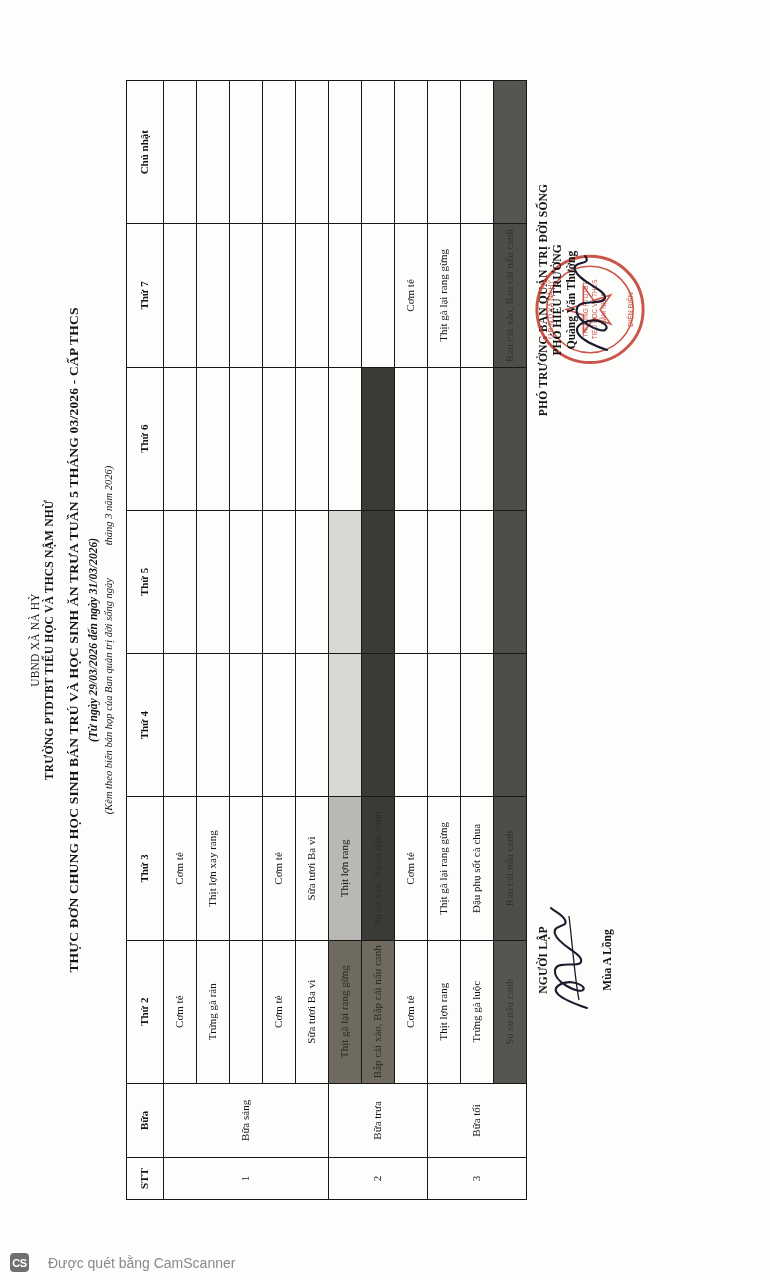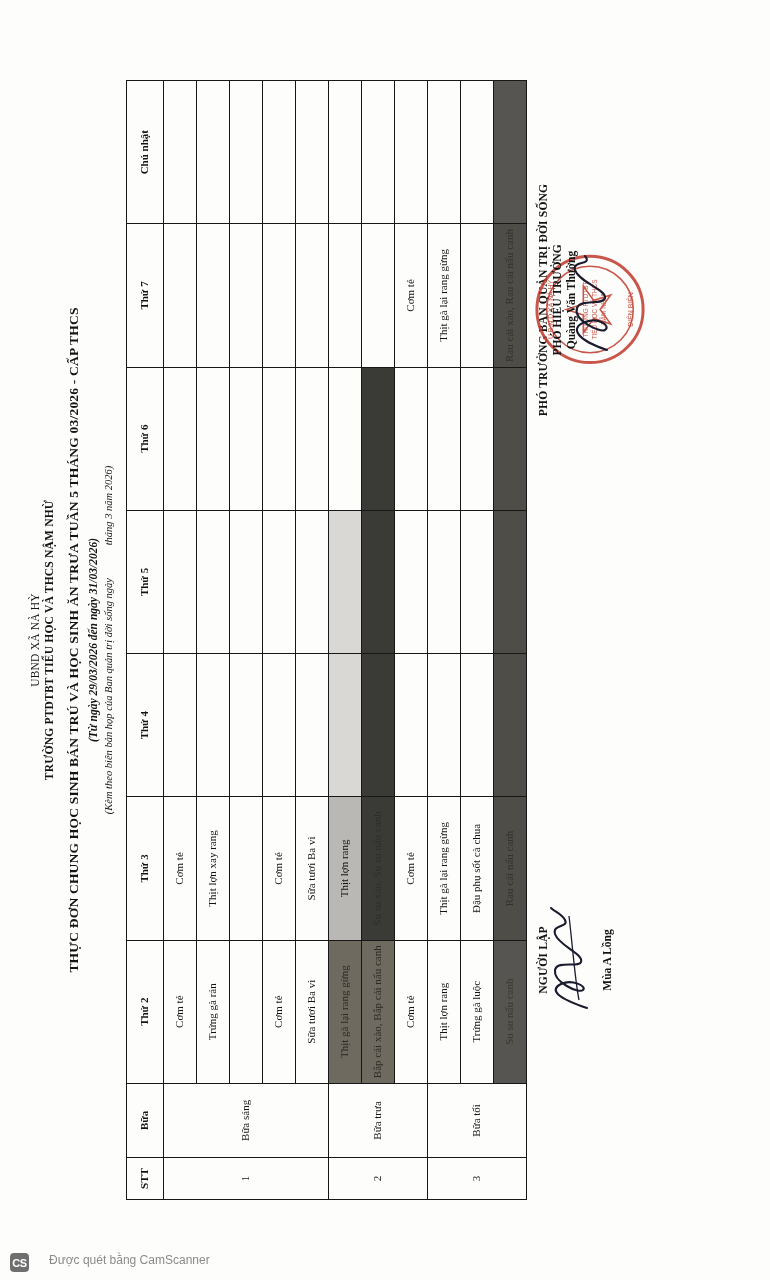--- a/index.html
+++ b/index.html
@@ -170,42 +170,42 @@
     pointer-events: none;
     opacity: .85;
   }
 
   
   .cs-footer {
     position: absolute;
     left: 10px;
     bottom: 8px;
     display: flex;
-    gap: 8px;
+    align-items: center;
+    gap: 19px;
     z-index: 10;
   }
   .cs-badge {
     width: 19px;
     height: 19px;
     border-radius: 4px;
     background: #6f6f6f;
     color: #ffffff;
     font-family: "Liberation Sans", sans-serif;
     font-size: 11px;
     font-weight: bold;
     display: flex;
     align-items: center;
     justify-content: center;
     letter-spacing: -0.5px;
   }
   .cs-text {
     font-family: "Liberation Sans", sans-serif;
-    font-size: 12px;
+    font-size: 14px;
     color: #8a8a8a;
-    margin-left: 12px;
   }
 </style>
 </head>
 <body>
 
 <div id="page">
   <div id="rot">
     <div class="doc-inner">
 
       <div class="header">

